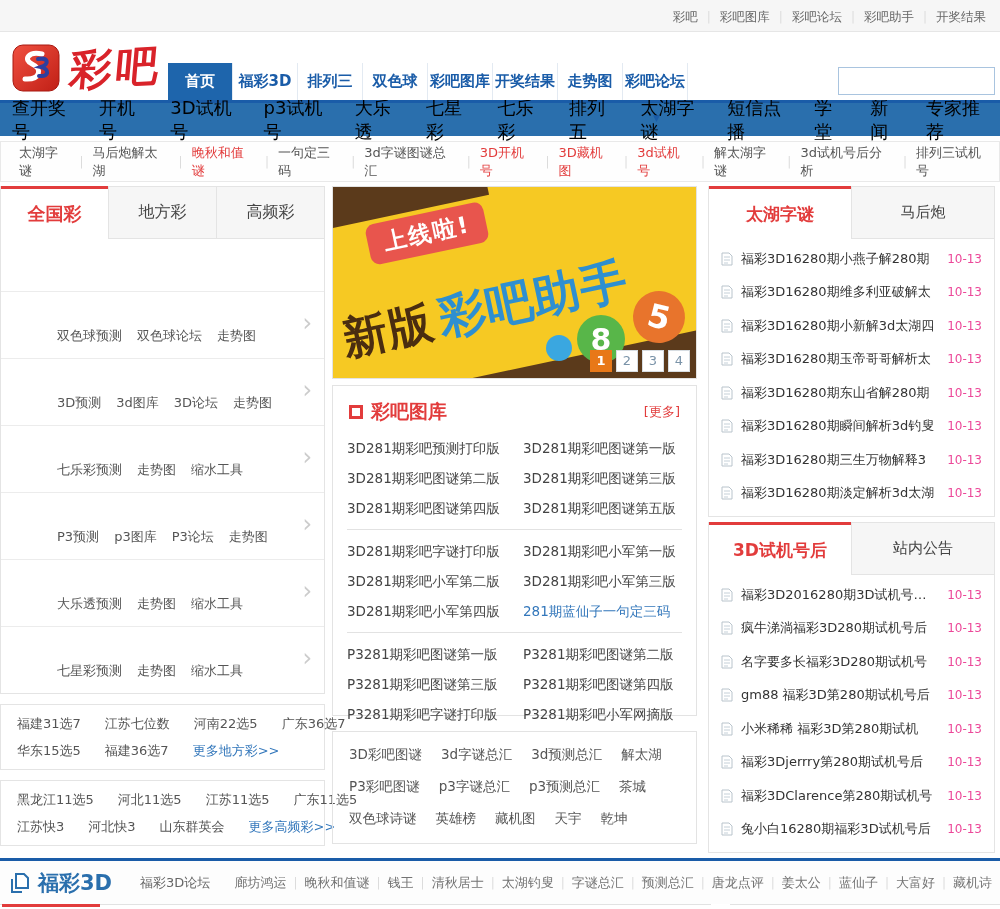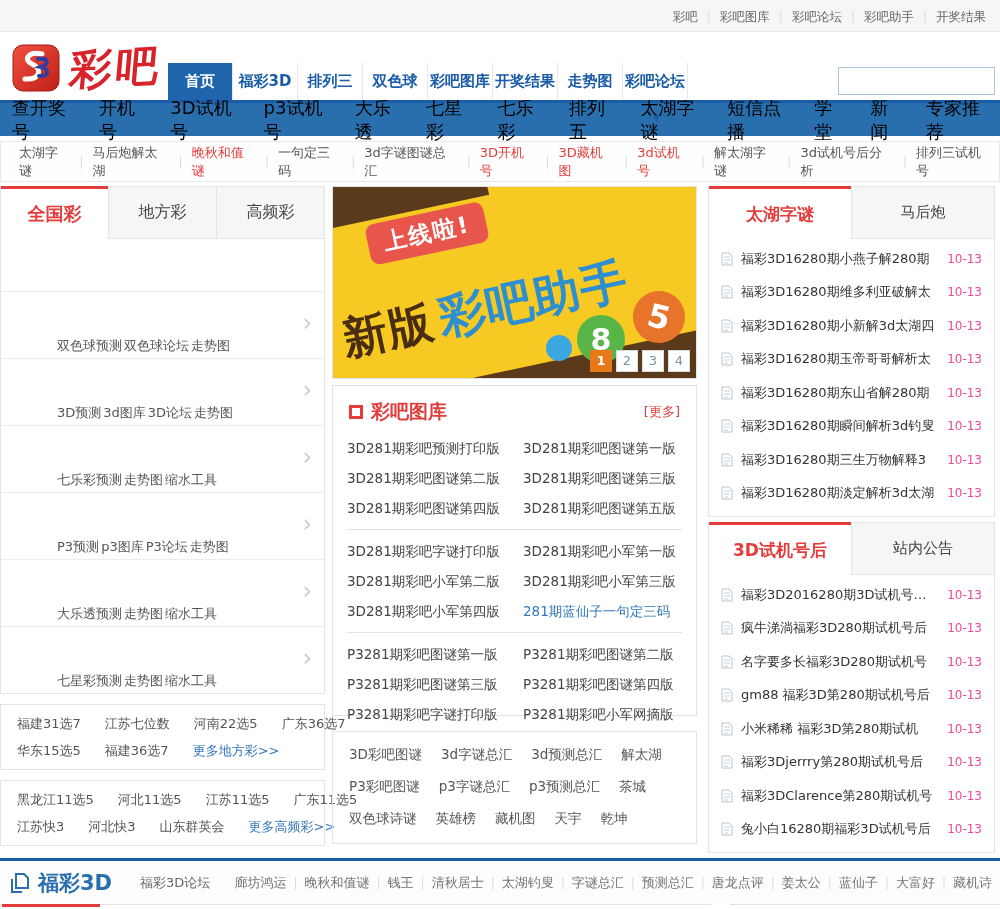--- a/index.html
+++ b/index.html
@@ -50,21 +50,21 @@
   .ltabs{display:flex;justify-content:space-between;}
   .ltab{flex:1;height:53px;box-sizing:border-box;display:flex;align-items:center;
         justify-content:center;background:#f6f6f6;border-bottom:1px solid #e4e4e4;
         border-left:1px solid #e4e4e4;border-top:1px solid #e4e4e4;font-size:16px;color:#444;}
   .ltab:first-child{border-left:none;}
   .ltab.active{background:#fff;border-bottom:none;border-top:3px solid #e23c3c;
                color:#e23c3c;font-weight:bold;font-size:18px;}
   .lblank{height:52px;border-bottom:1px solid #ececec;}
   .lrow{position:relative;height:66px;border-bottom:1px solid #ececec;}
   .lrow:last-child{border-bottom:none;}
-  .lrow-links{position:absolute;left:56px;bottom:3px;display:flex;gap:2px;white-space:nowrap;}
+  .lrow-links{position:absolute;left:56px;bottom:13px;display:flex;gap:15px;white-space:nowrap;}
   .lrow-links a{color:#555;font-size:13px;}
   .chev{position:absolute;right:12px;top:50%;transform:translateY(-58%);
         color:#ccc;font-size:24px;font-family:"DejaVu Sans",sans-serif;}
   .lblock{border:1px solid #e4e4e4;margin-top:10px;padding:5px 16px;box-sizing:border-box;}
   .lblock .brow{display:flex;gap:24px;line-height:27px;white-space:nowrap;}
   .lblock a{color:#555;font-size:13px;}
   .lblock a.morelink{color:#3377bb;}
 
   
   .col-center{position:absolute;left:332px;top:0;width:365px;}

